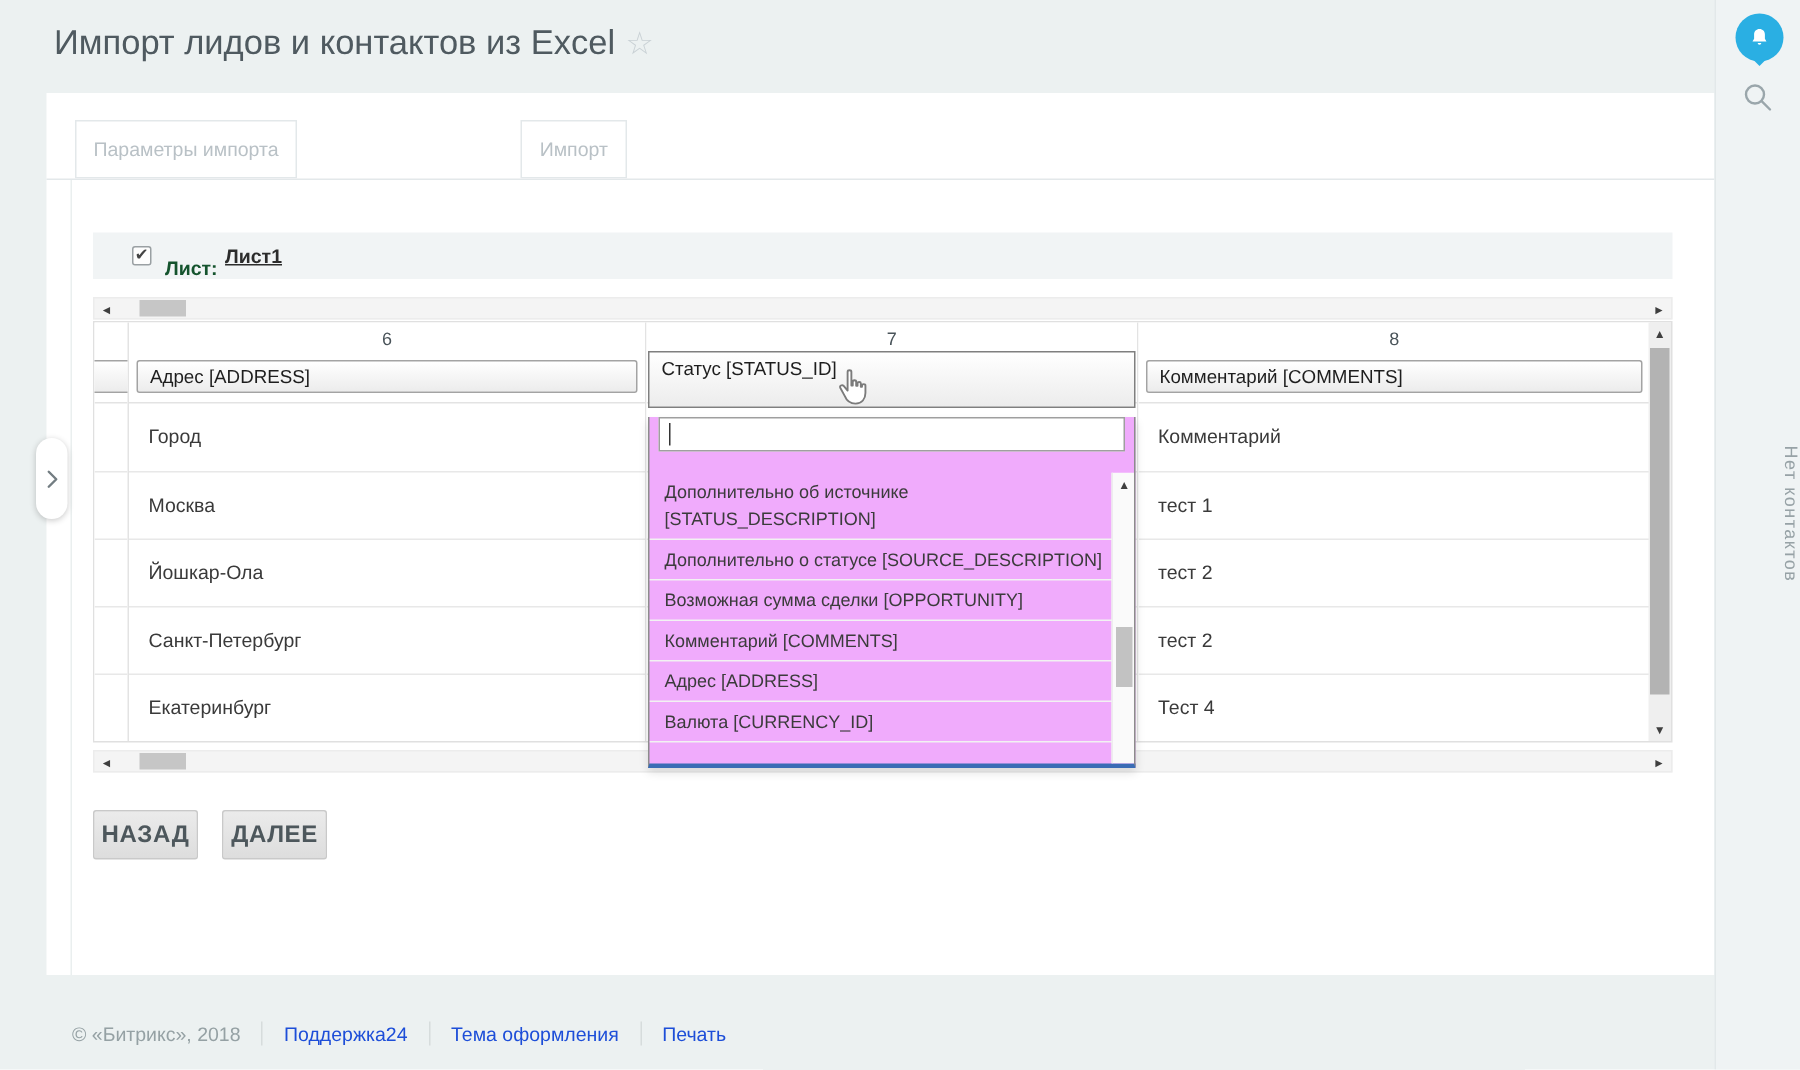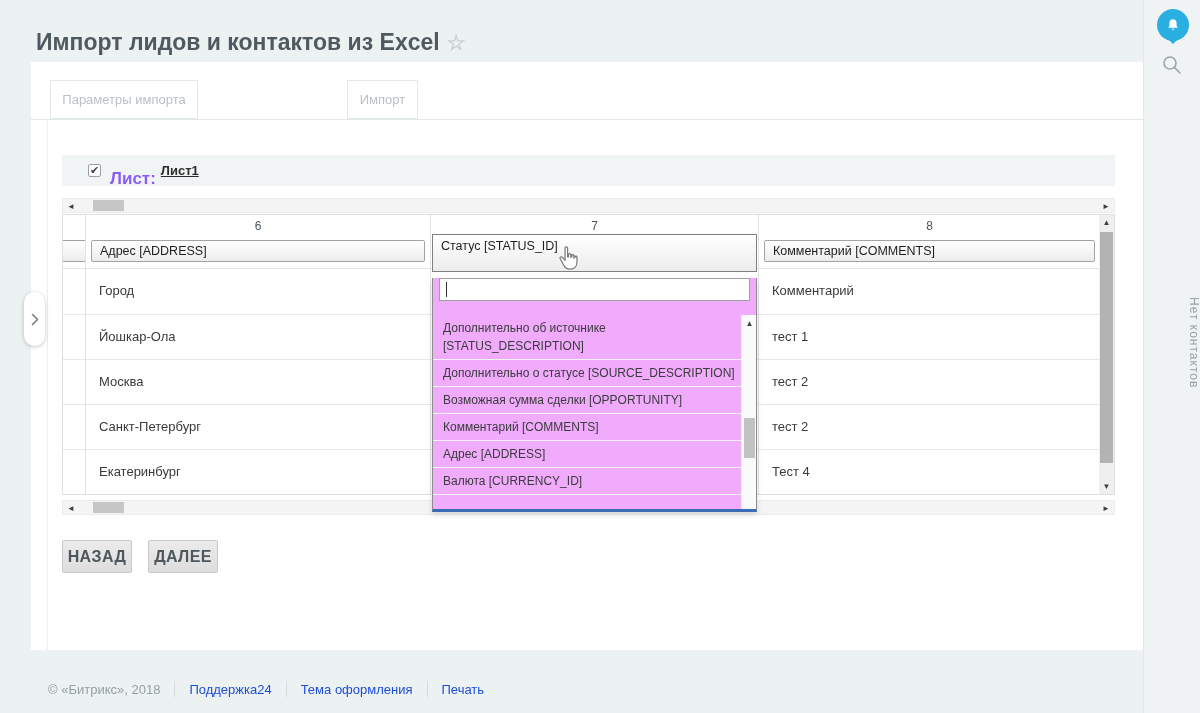--- a/index.html
+++ b/index.html
@@ -2,21 +2,21 @@
 <html><head>
 <meta charset="utf-8">
 <style>
   * { margin:0; padding:0; box-sizing:border-box; }
   html,body { width:1200px; height:713px; }
   body { font-family:"Liberation Sans", sans-serif; background:#ecf1f1; position:relative; overflow:hidden; }
 
   .page { position:absolute; inset:0; }
 
   
-  .page-title { position:absolute; left:36px; top:29px; font-size:23px; font-weight:700; color:#4f5a60; letter-spacing:0; }
+  .page-title { position:absolute; left:36px; top:15px; font-size:23px; font-weight:400; color:#4f5a60; letter-spacing:0; }
   .page-title .star { color:#c9d1d5; font-size:21px; margin-left:7px; }
 
   
   .rightbar { position:absolute; right:0; top:0; width:57px; height:713px; background:#eff3f4; border-left:1px solid #e2e8e9; }
   .bell-badge { position:absolute; left:13px; top:9px; width:32px; height:32px; border-radius:50%; background:#2aafe3; display:flex; align-items:center; justify-content:center; cursor:pointer; }
   .bell-notch { position:absolute; left:24px; top:39px; width:0; height:0; border:5px solid transparent; border-top-color:#2aafe3; }
   .search-btn { position:absolute; left:18px; top:55px; width:20px; height:20px; cursor:pointer; }
   .empty-text { position:absolute; left:0; width:57px; top:297px; text-align:center; writing-mode:vertical-rl; color:#97a2a6; font-size:12px; letter-spacing:1px; margin:0 auto; display:flex; justify-content:center; }
 
   
@@ -26,21 +26,21 @@
   
   .tabline { position:absolute; left:0; top:57px; width:100%; border-bottom:1px solid #e3e8ea; }
   .tab { position:absolute; top:18px; height:39px; background:#fff; border:1px solid #e3e8ea; color:#b9c1c6; font-size:13px; text-align:center; line-height:37px; cursor:pointer; z-index:1; }
   .tab-0 { left:19px;  width:148px; }
   .tab-2 { left:316px; width:71px; }
   .tab-active { position:absolute; left:166px; width:151px; top:14px; height:45px; background:#fff; border:1px solid #dfe5e6; border-bottom:1px solid #fff; color:#2f3437; font-size:13px; text-align:center; line-height:43px; z-index:2; cursor:default; }
 
   
   .sheetbar { position:absolute; left:31px; top:93px; width:1053px; height:31px; background:#f1f4f5; display:flex; align-items:center; padding-left:26px; }
   .checkbox { width:13px; height:13px; background:#fdfdfd; border:1px solid #9aa0a3; border-radius:2px; font-size:11px; line-height:11px; text-align:center; color:#444; cursor:pointer; }
-  .sheet-label { font-size:17px; font-weight:bold; color:#8b5cf6; margin-left:9px;margin-top:16px; }
+  .sheet-label { font-size:13px; font-weight:bold; color:#14532d; margin-left:9px;margin-top:16px; }
   .sheet-link { font-size:13px; font-weight:bold; color:#2c2c2c; margin-left:5px; text-decoration:underline; cursor:pointer; }
 
   
   .hscroll { position:absolute; left:31px; width:1053px; height:15px; background:#f4f4f4; border:1px solid #ececec; }
   .hscroll-top { top:136px; }
   .hscroll-bottom { top:438px; }
   .hs-arrow { position:absolute; top:2px; font-size:8px; color:#3f3f3f; cursor:pointer; line-height:11px; }
   .hs-left { left:4px; }
   .hs-right { right:4px; }
   .hs-thumb { position:absolute; left:30px; top:1px; width:31px; height:11px; background:#c6c6c6; cursor:pointer; }
@@ -137,22 +137,22 @@
         <div class="dcell"></div>
         <div class="dcell"></div>
       </div>
 
       <div class="gcol gcol-6">
         <div class="numcell">6</div>
         <div class="selcell">
             <div class="mapping-select">Адрес [ADDRESS]</div>
           </div>
         <div class="dcell">Город</div>
+        <div class="dcell">Москва</div>
         <div class="dcell">Йошкар-Ола</div>
-        <div class="dcell">Москва</div>
         <div class="dcell">Санкт-Петербург</div>
         <div class="dcell">Екатеринбург</div>
       </div>
 
       <div class="gcol gcol-7">
         <div class="numcell">7</div>
         <div class="selcell"></div>
         <div class="dcell"></div>
         <div class="dcell"></div>
         <div class="dcell"></div>

